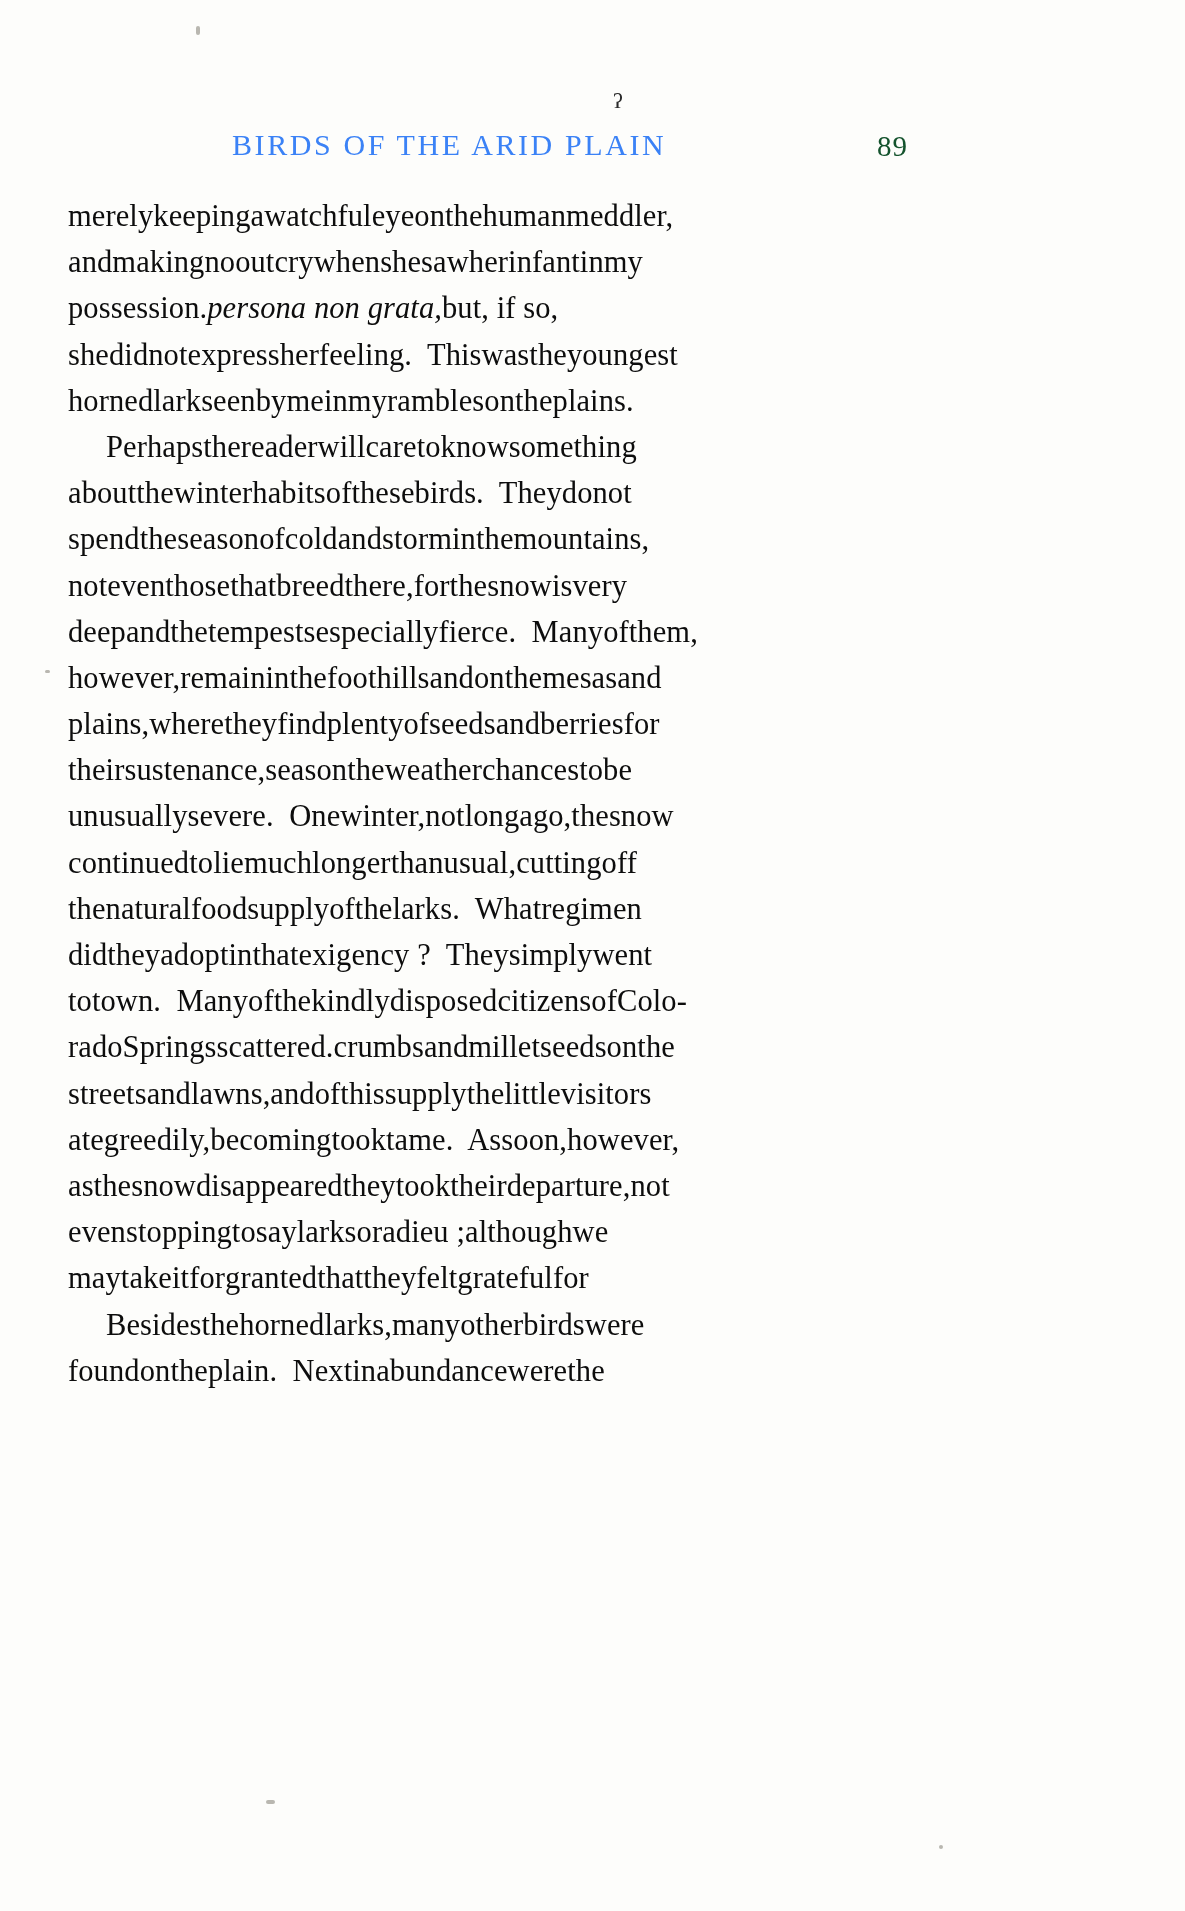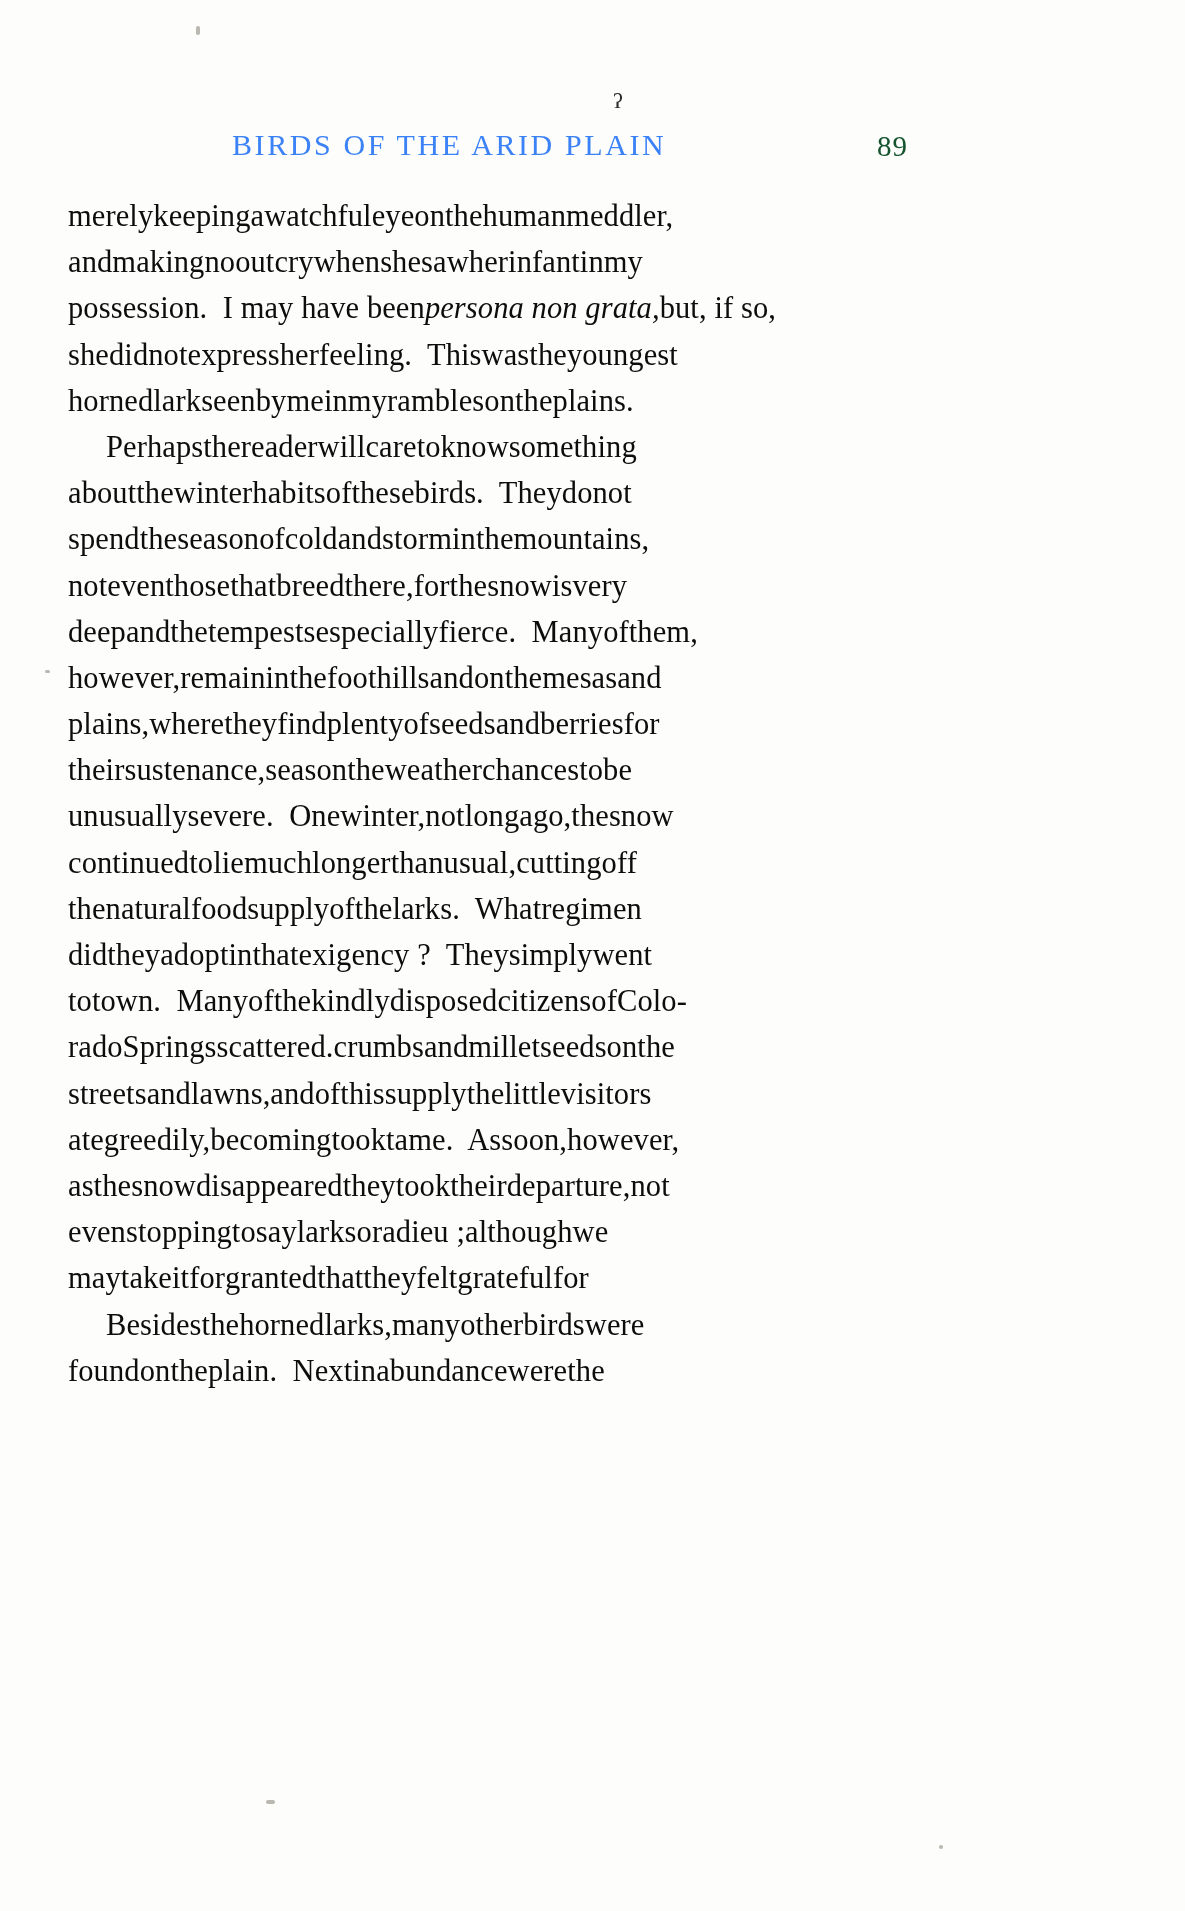--- a/index.html
+++ b/index.html
@@ -104,21 +104,21 @@
 
   <div class="running-head">
     <div class="title">BIRDS OF THE ARID PLAIN</div>
     <div class="folio">89</div>
   </div>
 
   <div class="body-text">
       <div class="paragraph">
         <div class="line"><span class="w">merely</span><span class="w">keeping</span><span class="w">a</span><span class="w">watchful</span><span class="w">eye</span><span class="w">on</span><span class="w">the</span><span class="w">human</span><span class="w">meddler,</span></div>
         <div class="line"><span class="w">and</span><span class="w">making</span><span class="w">no</span><span class="w">outcry</span><span class="w">when</span><span class="w">she</span><span class="w">saw</span><span class="w">her</span><span class="w">infant</span><span class="w">in</span><span class="w">my</span></div>
-        <div class="line"><span class="w">possession.</span><span class="w">  I may have been</span><span class="w ital">persona non grata,</span><span class="w">but, if so,</span></div>
+        <div class="line"><span class="w">possession.</span><span class="w ital">persona non grata,</span><span class="w">but, if so,</span></div>
         <div class="line"><span class="w">she</span><span class="w">did</span><span class="w">not</span><span class="w">express</span><span class="w">her</span><span class="w">feeling.</span><span class="w">  This</span><span class="w">was</span><span class="w">the</span><span class="w">youngest</span></div>
         <div class="line last"><span class="w">horned</span><span class="w">lark</span><span class="w">seen</span><span class="w">by</span><span class="w">me</span><span class="w">in</span><span class="w">my</span><span class="w">rambles</span><span class="w">on</span><span class="w">the</span><span class="w">plains.</span></div>
       </div>
       <div class="paragraph">
         <div class="line"><span class="lead-space"></span><span class="w">Perhaps</span><span class="w">the</span><span class="w">reader</span><span class="w">will</span><span class="w">care</span><span class="w">to</span><span class="w">know</span><span class="w">something</span></div>
         <div class="line"><span class="w">about</span><span class="w">the</span><span class="w">winter</span><span class="w">habits</span><span class="w">of</span><span class="w">these</span><span class="w">birds.</span><span class="w">  They</span><span class="w">do</span><span class="w">not</span></div>
         <div class="line"><span class="w">spend</span><span class="w">the</span><span class="w">season</span><span class="w">of</span><span class="w">cold</span><span class="w">and</span><span class="w">storm</span><span class="w">in</span><span class="w">the</span><span class="w">mountains,</span></div>
         <div class="line"><span class="w">not</span><span class="w">even</span><span class="w">those</span><span class="w">that</span><span class="w">breed</span><span class="w">there,</span><span class="w">for</span><span class="w">the</span><span class="w">snow</span><span class="w">is</span><span class="w">very</span></div>
         <div class="line"><span class="w">deep</span><span class="w">and</span><span class="w">the</span><span class="w">tempests</span><span class="w">especially</span><span class="w">fierce.</span><span class="w">  Many</span><span class="w">of</span><span class="w">them,</span></div>
         <div class="line"><span class="w">however,</span><span class="w">remain</span><span class="w">in</span><span class="w">the</span><span class="w">foothills</span><span class="w">and</span><span class="w">on</span><span class="w">the</span><span class="w">mesas</span><span class="w">and</span></div>

